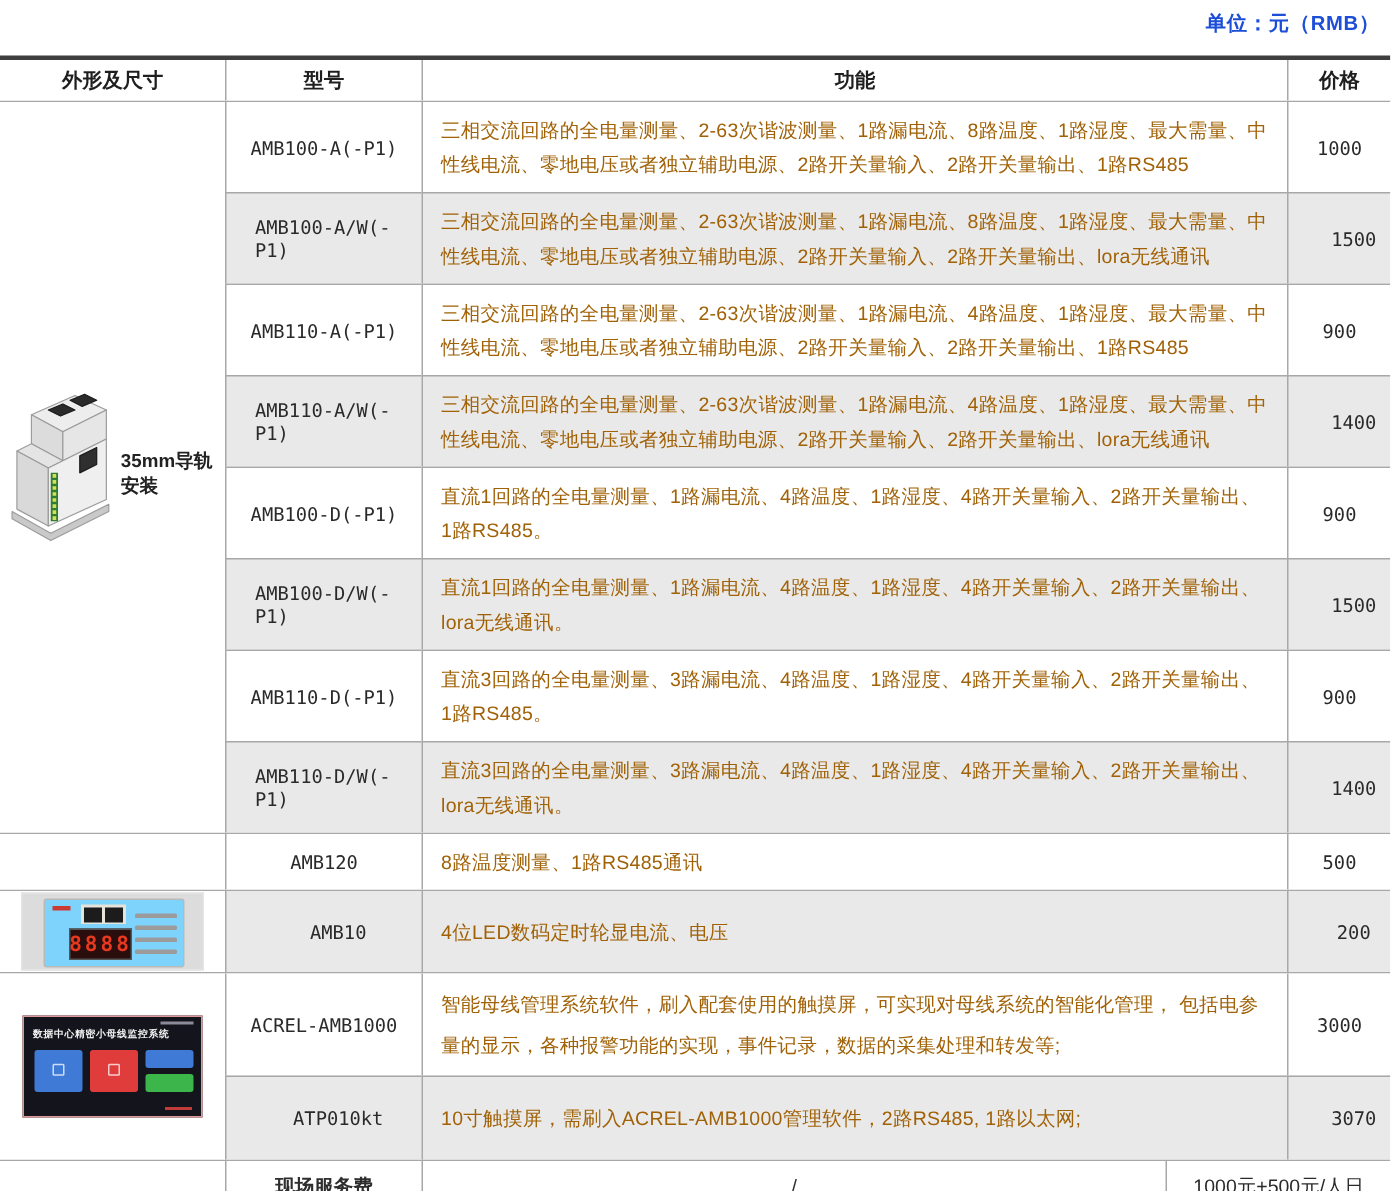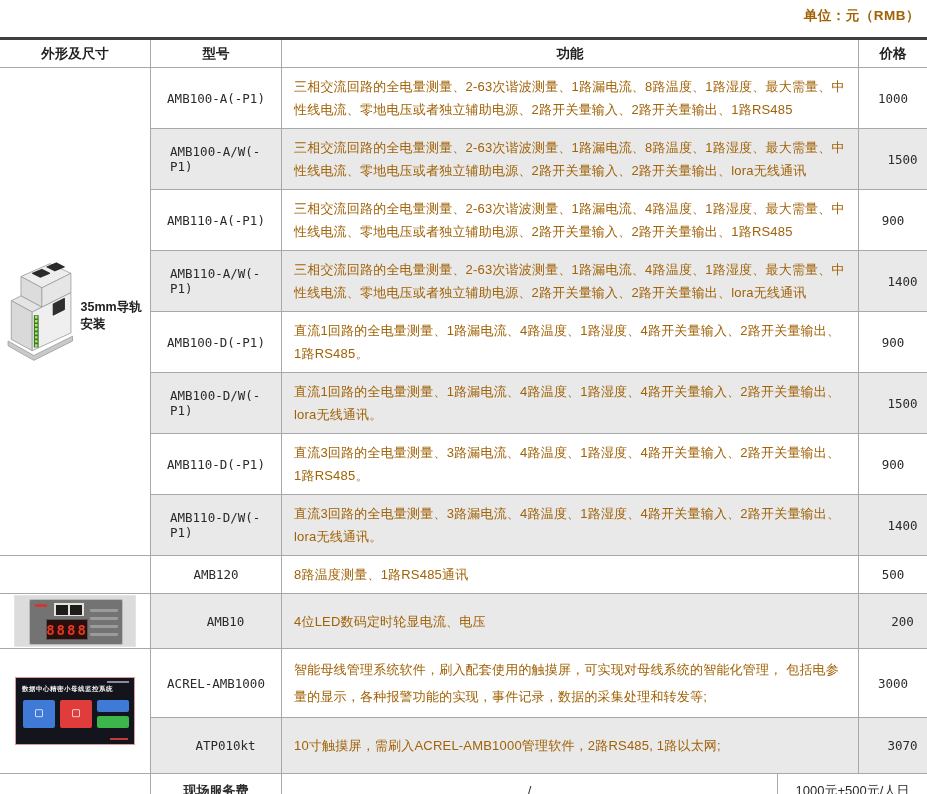--- a/index.html
+++ b/index.html
@@ -7,21 +7,21 @@
   .page {
     position: relative;
     width: 927px; height: 794px;
     background: #fff;
     font-family: "Liberation Sans", sans-serif;
     color: #2e2e2e;
     overflow: hidden;
   }
   .unit-note {
     position: absolute; top: 7px; right: 7px;
-    font-size: 13.5px; font-weight: bold; color: #a16207;
+    font-size: 13.5px; font-weight: bold; color: #1d4ed8;
     letter-spacing: 0.5px;
   }
   .pricetable {
     position: absolute; top: 37px; left: 0; width: 927px;
     border-top: 3px solid #3f3f3f;
     border-bottom: 3px solid #3f3f3f;
   }
   .band { display: grid; grid-template-columns: 150px 131px 577px 69px; }
   .band.service { grid-template-columns: 150px 131px 496px 150px; }
   .cell {
@@ -57,21 +57,21 @@
 
   .din-label { margin-top: 8px; font-size: 12.5px; font-weight: bold; color:#222; }
 
   
   .amb10-photo {
     width: 122px; height: 52px; background: #dcdcdc;
     position: relative; border: 1px solid #e4e4e4;
   }
   .amb10-dev {
     position: absolute; left: 14px; top: 3px; width: 94px; height: 46px;
-    background: #737373; border: 1px solid #b9b9b9; border-radius: 2px;
+    background: #7dd3fc; border: 1px solid #b9b9b9; border-radius: 2px;
   }
   .amb10-logo { position: absolute; left: 5px; top: 4px; width: 12px; height: 3px; background: #cc3b33; }
   .amb10-win { position: absolute; left: 24px; top: 3px; width: 30px; height: 13px; background: #e6e3da; }
   .amb10-win .sq { position: absolute; top: 2px; width: 12px; height: 10px; background: #1c1c1c; }
   .amb10-win .sq.a { left: 2px; } .amb10-win .sq.b { left: 16px; }
   .amb10-disp {
     position: absolute; left: 16px; top: 19px; width: 42px; height: 21px;
     background: #2a0d0d; border: 1px solid #555;
     display: flex; align-items: center; justify-content: center;
     color: #e8391f; font-family: "DejaVu Sans Mono", monospace;

